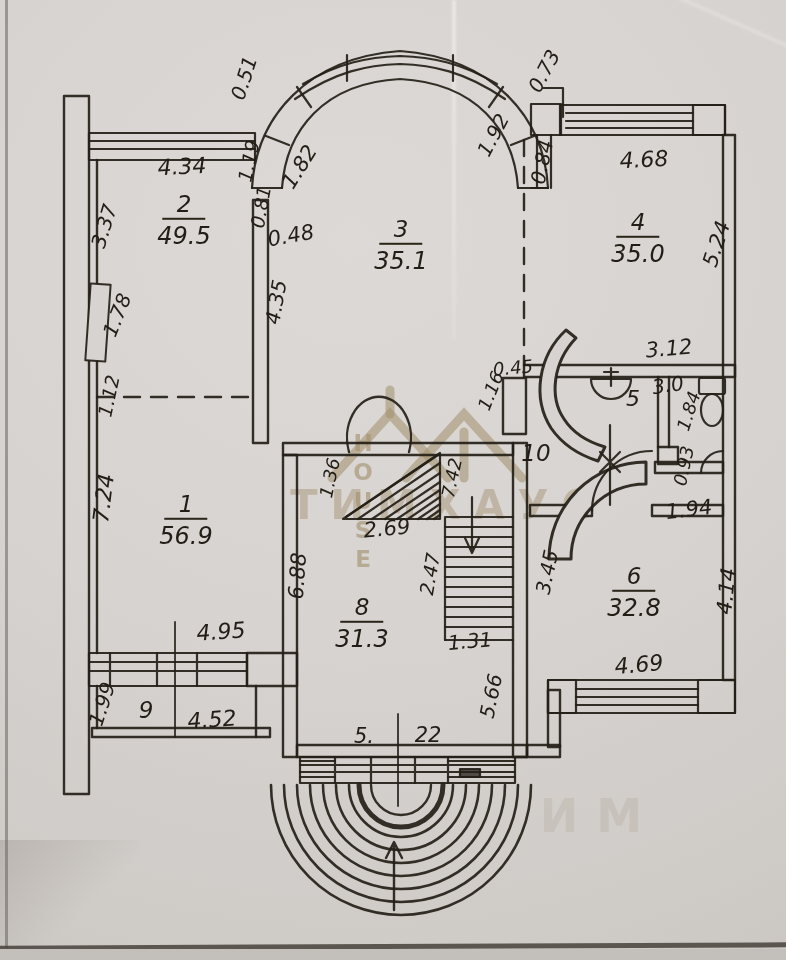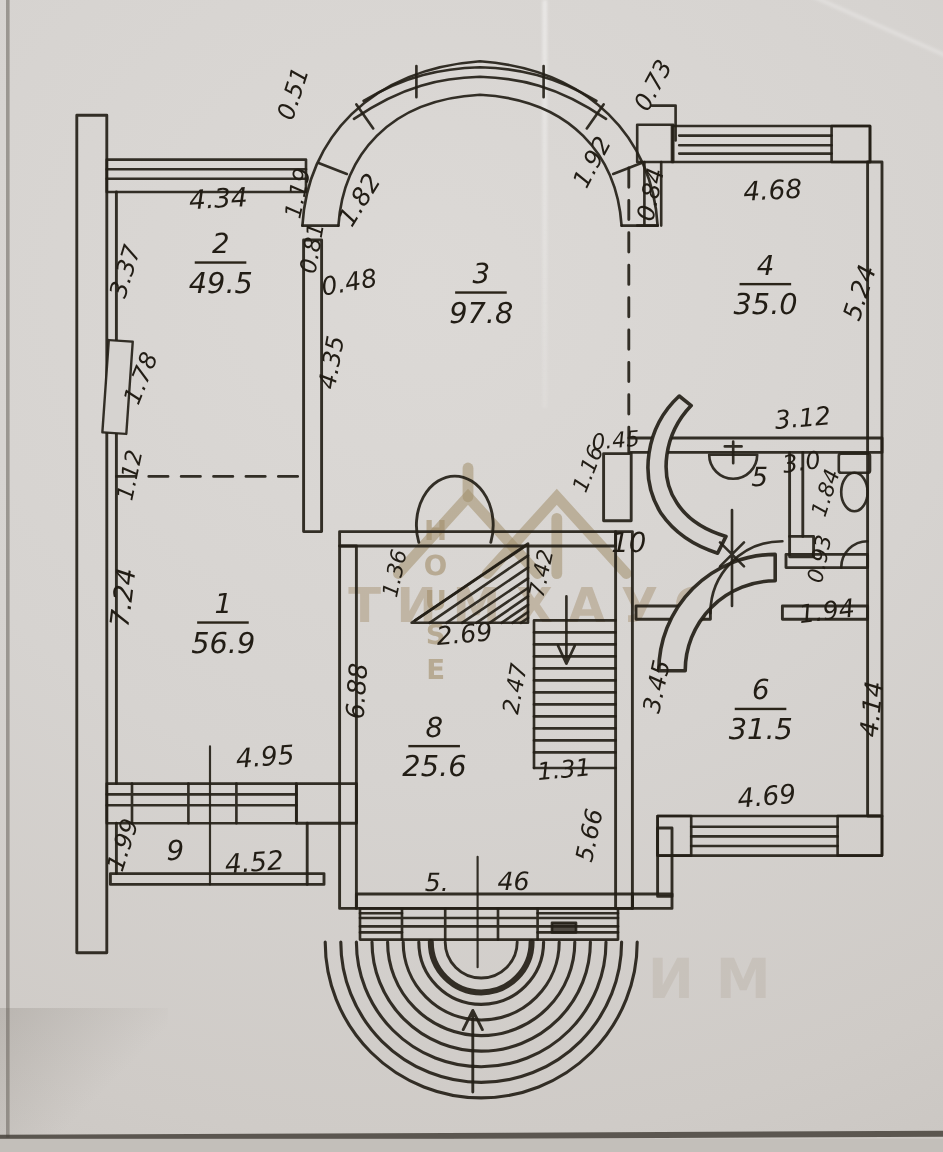--- a/index.html
+++ b/index.html
@@ -193,42 +193,42 @@
       <path d="M394,910 V846 M386,858 L394,842 L402,858" stroke-width="2.4"></path>
     </g>
   </svg>
 
   <div class="room" style="left:184px;top:221px">
     <div class="num">2</div>
     <div class="area">49.5</div>
   </div>
   <div class="room" style="left:401px;top:246px">
     <div class="num">3</div>
-    <div class="area">97.8</div>
+    <div class="area">35.1</div>
   </div>
   <div class="room" style="left:638px;top:239px">
     <div class="num">4</div>
     <div class="area">35.0</div>
   </div>
   <div class="room" style="left:186px;top:521px">
     <div class="num">1</div>
     <div class="area">56.9</div>
   </div>
   <div class="room" style="left:362px;top:624px">
     <div class="num">8</div>
-    <div class="area">25.6</div>
+    <div class="area">31.3</div>
   </div>
   <div class="room" style="left:634px;top:593px">
     <div class="num">6</div>
-    <div class="area">31.5</div>
+    <div class="area">32.8</div>
   </div>
   <div class="room plain" style="left:146px;top:710px">
     <div class="num">9</div>
   </div>
-  <div class="room plain" style="left:524px;top:453px">
+  <div class="room plain" style="left:536px;top:453px">
     <div class="num">10</div>
   </div>
   <div class="lbl" style="left:633px;top:399px;font-size:22px">5</div>
   <div class="lbl" style="left:668px;top:385px;font-size:20px;--r:-8deg">3.0</div>
 
   <div class="lbl" style="left:182px;top:167px;font-size:22px;--r:-3deg">4.34</div>
   <div class="lbl" style="left:244px;top:78px;font-size:20px;--r:-72deg">0.51</div>
   <div class="lbl" style="left:249px;top:161px;font-size:19px;--r:-78deg">1.19</div>
   <div class="lbl" style="left:261px;top:207px;font-size:19px;--r:-80deg">0.81</div>
   <div class="lbl" style="left:300px;top:167px;font-size:21px;--r:-58deg">1.82</div>
@@ -254,20 +254,20 @@
   <div class="lbl" style="left:387px;top:529px;font-size:21px;--r:-5deg">2.69</div>
   <div class="lbl" style="left:452px;top:478px;font-size:18px;--r:-78deg">7.42</div>
   <div class="lbl" style="left:430px;top:574px;font-size:19px;--r:-80deg">2.47</div>
   <div class="lbl" style="left:470px;top:641px;font-size:20px;--r:-5deg">1.31</div>
   <div class="lbl" style="left:547px;top:572px;font-size:20px;--r:-78deg">3.45</div>
   <div class="lbl" style="left:298px;top:576px;font-size:21px;--r:-86deg">6.88</div>
   <div class="lbl" style="left:221px;top:632px;font-size:22px;--r:-4deg">4.95</div>
   <div class="lbl" style="left:102px;top:704px;font-size:20px;--r:-72deg">1.99</div>
   <div class="lbl" style="left:212px;top:720px;font-size:22px;--r:-4deg">4.52</div>
   <div class="lbl" style="left:364px;top:736px;font-size:21px">5.</div>
-  <div class="lbl" style="left:428px;top:735px;font-size:21px">46</div>
+  <div class="lbl" style="left:428px;top:735px;font-size:21px">22</div>
   <div class="lbl" style="left:491px;top:696px;font-size:20px;--r:-78deg">5.66</div>
   <div class="lbl" style="left:639px;top:665px;font-size:22px;--r:-5deg">4.69</div>
 
   <div class="edge-left"></div>
   <div class="edge-bottom"></div>
   <div class="below-edge"></div>
 </div>
 
 </body></html>

